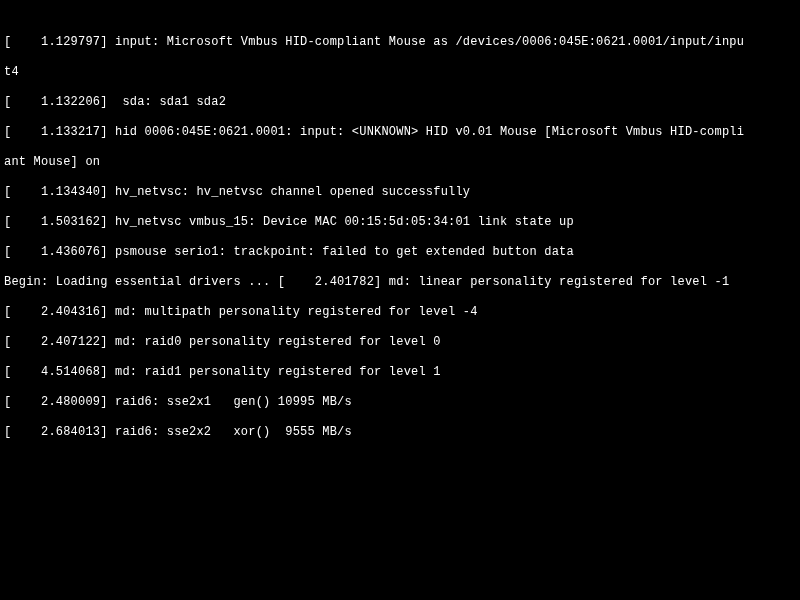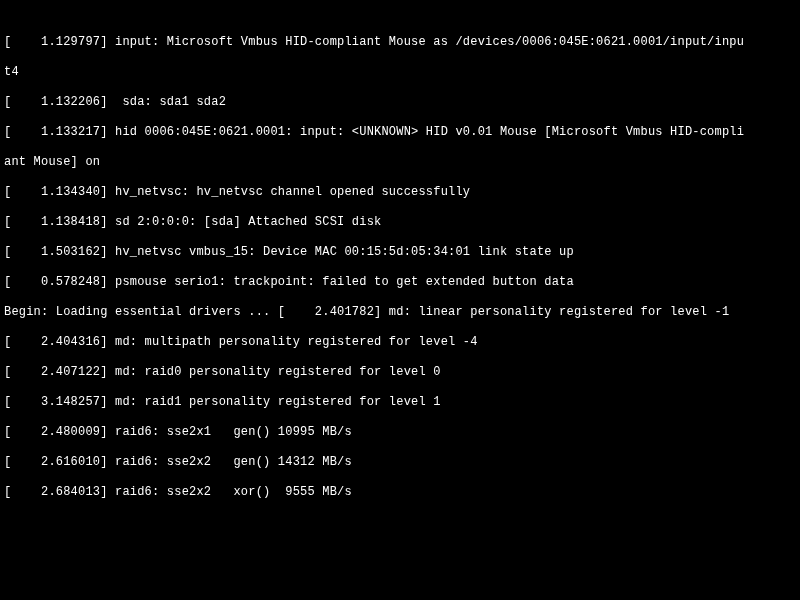--- a/index.html
+++ b/index.html
@@ -35,37 +35,33 @@
 <span>t4
 </span>
 <span>[    1.132206]  sda: sda1 sda2
 </span>
 <span>[    1.133217] hid 0006:045E:0621.0001: input: &lt;UNKNOWN&gt; HID v0.01 Mouse [Microsoft Vmbus HID-compli
 </span>
 <span>ant Mouse] on
 </span>
 <span>[    1.134340] hv_netvsc: hv_netvsc channel opened successfully
 </span>
-<span>[    1.138418] sd 2:0:0:0: [sda] Attached SCSI disk
-</span>
 <span>[    1.503162] hv_netvsc vmbus_15: Device MAC 00:15:5d:05:34:01 link state up
 </span>
-<span>[    0.578248] psmouse serio1: trackpoint: failed to get extended button data
+<span>[    1.436076] psmouse serio1: trackpoint: failed to get extended button data
 </span>
 <span>Begin: Loading essential drivers ... [    2.401782] md: linear personality registered for level -1
 </span>
 <span>[    2.404316] md: multipath personality registered for level -4
 </span>
 <span>[    2.407122] md: raid0 personality registered for level 0
 </span>
-<span>[    3.148257] md: raid1 personality registered for level 1
+<span>[    4.514068] md: raid1 personality registered for level 1
 </span>
 <span>[    2.480009] raid6: sse2x1   gen() 10995 MB/s
-</span>
-<span>[    2.616010] raid6: sse2x2   gen() 14312 MB/s
 </span>
 <span>[    2.684013] raid6: sse2x2   xor()  9555 MB/s
 </span>
 
 
 
 
 
 
 

